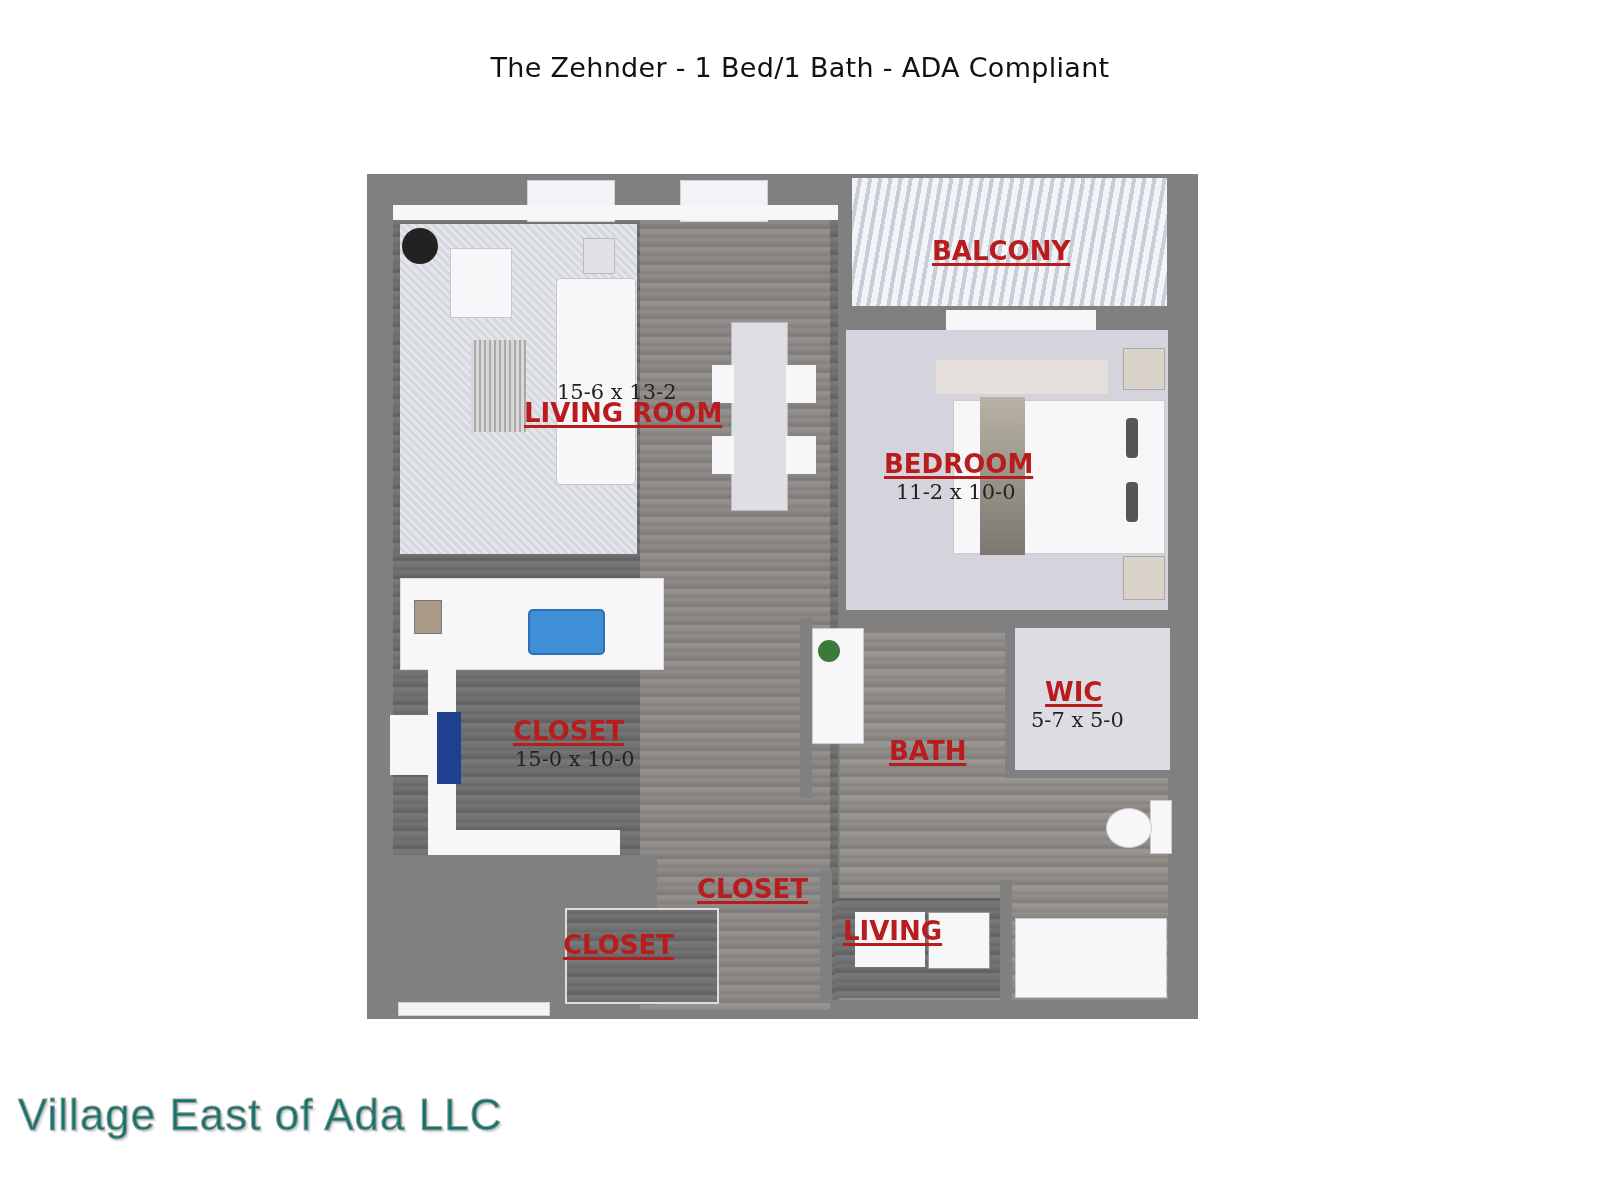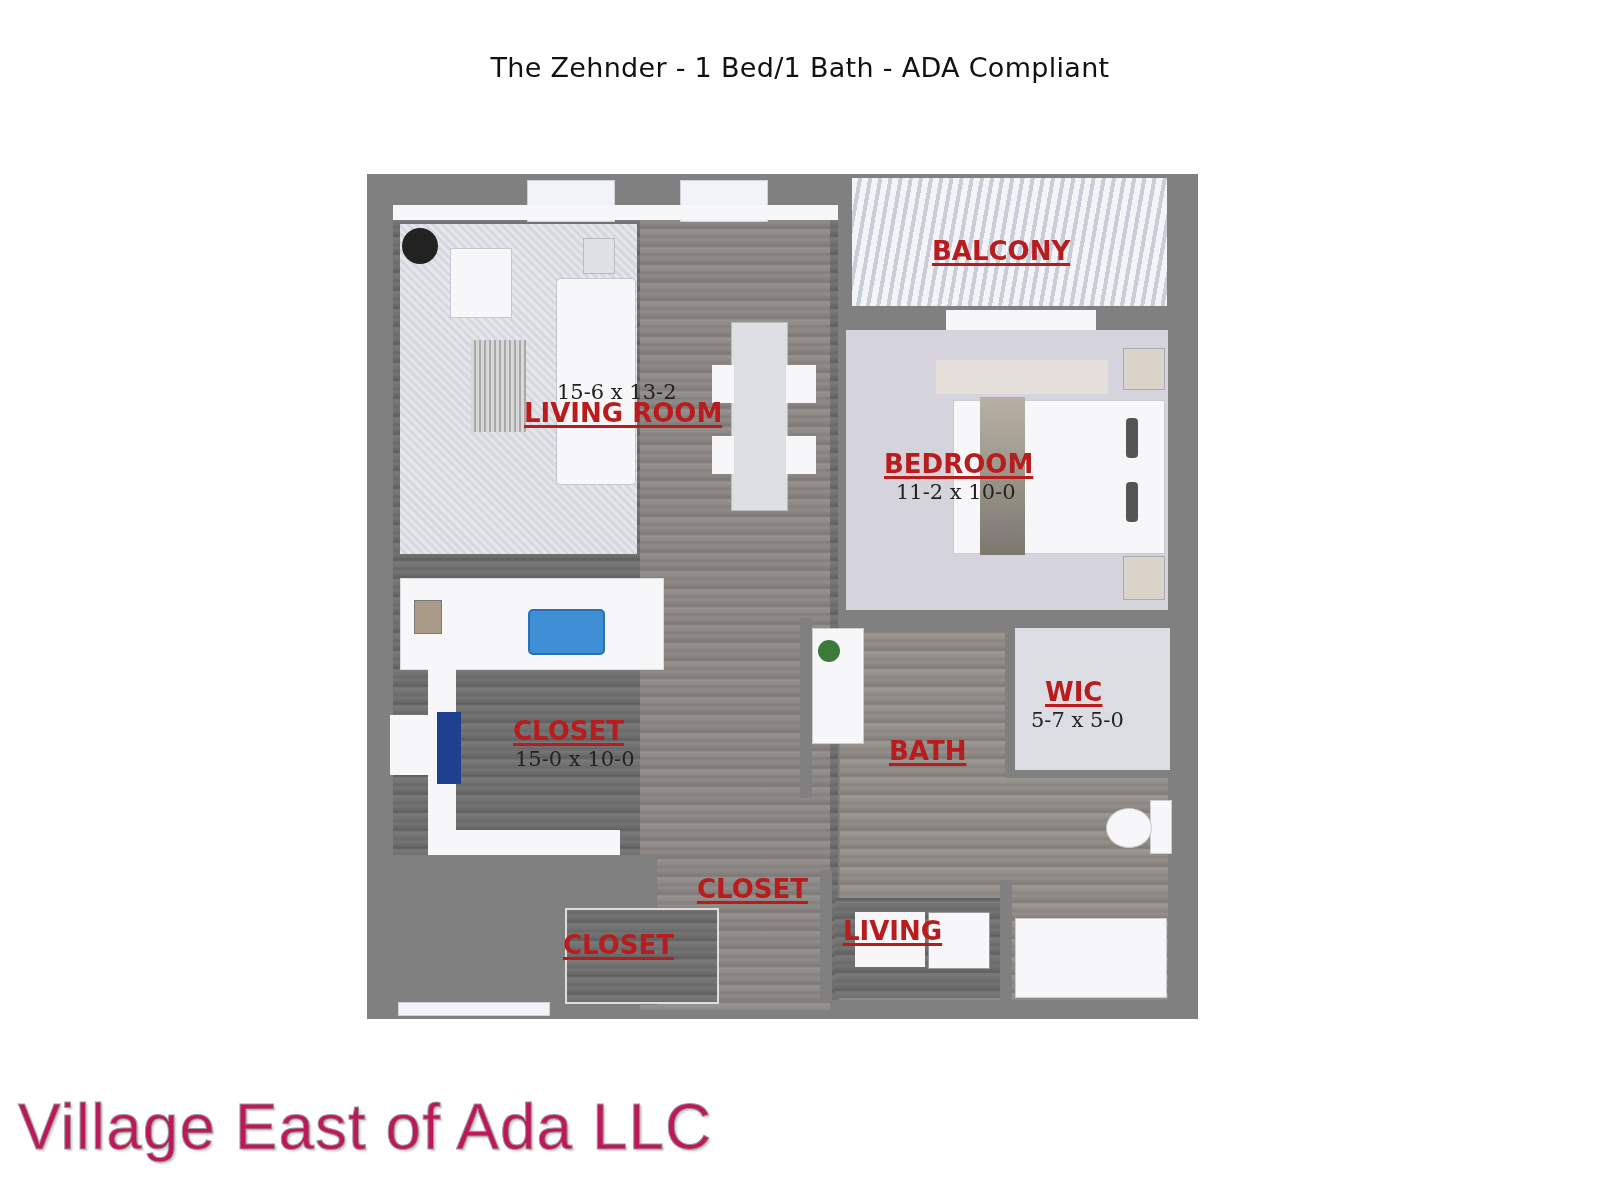--- a/index.html
+++ b/index.html
@@ -9,21 +9,21 @@
   .wall { background:#808080; }
   .floor { background: repeating-linear-gradient(0deg, #6e6e6e 0px, #7a7a7a 6px, #5f5f5f 8px, #747474 14px, #686868 18px); }
   .floorlight { background: repeating-linear-gradient(0deg, #8f8b88 0px, #9d9995 6px, #7f7b78 8px, #958f8b 14px, #87837f 18px); }
   .rug { background: repeating-linear-gradient(45deg, #e4e6ec 0 3px, #d6d8df 3px 6px); }
   .balcony { background: repeating-linear-gradient(100deg, #f3f4f8 0 6px, #c9cdd8 6px 10px); }
   .win { background:#f2f3f6; border:1px solid #d0d2d8; }
   .white { background:#f7f7f9; }
   .bedroomfloor { background:#d5d4dc; }
   .label { position:absolute; font-family:"DejaVu Sans", sans-serif; font-weight:bold; color:#b91c1c; text-decoration:underline; text-decoration-thickness:3px; text-underline-offset:3px; font-size:26px; white-space:nowrap; }
   .dim { position:absolute; font-family:"DejaVu Serif", serif; color:#222; font-size:21px; white-space:nowrap; }
-  .watermark { position:absolute; left:18px; top:1090px; font-family:"Liberation Sans", sans-serif; font-size:64px; color:#be185d; -webkit-text-stroke:1px #9a9a9a; text-shadow: 2px 2px 2px #cfcfcf; letter-spacing:1px; }
+  .watermark { position:absolute; left:18px; top:1090px; font-family:"Liberation Sans", sans-serif; font-size:44px; color:#0f766e; -webkit-text-stroke:1px #9a9a9a; text-shadow: 2px 2px 2px #cfcfcf; letter-spacing:1px; }
 </style>
 </head>
 <body>
 
 <div class="title">The Zehnder - 1 Bed/1 Bath - ADA Compliant</div>
 
 <div>
 
   <div class="abs wall" style="left:367px;top:174px;width:831px;height:845px;"></div>
 

